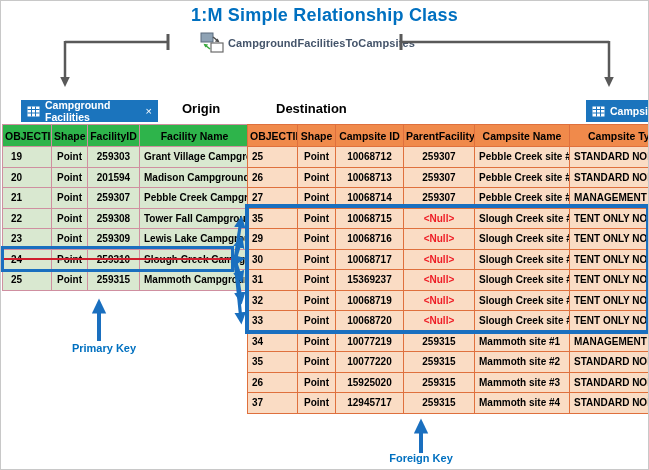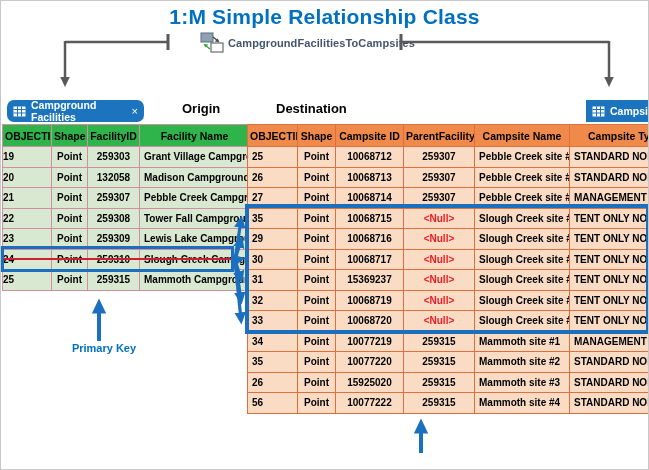--- a/index.html
+++ b/index.html
@@ -3,57 +3,57 @@
 <meta charset="utf-8">
 <style>
   html,body{margin:0;padding:0;background:#fff;}
   .canvas{
     position:relative;width:649px;height:470px;background:#fff;
     font-family:"Liberation Sans",sans-serif;overflow:hidden;
     border:1px solid #c8c8c8;box-sizing:border-box;
   }
   .title{
     position:absolute;left:0;right:0;top:4px;text-align:center;
-    font-size:21px;font-weight:bold;color:var(--title_blue,#0070c0);
+    font-size:18px;font-weight:bold;color:var(--title_blue,#0070c0);
     letter-spacing:.2px;
   }
   
   .rel-icon{position:absolute;left:199px;top:30px;width:24px;height:23px;}
   .rel-label{
     position:absolute;left:227px;top:36px;font-size:11px;font-weight:bold;
     color:var(--rel_label_color,#44546a);letter-spacing:.1px;
   }
   
   .tab{
     position:absolute;top:99px;height:22px;background:var(--tab_blue,#1b74bd);
     color:#fff;display:flex;align-items:center;gap:5px;padding:0 6px;
     font-size:10.5px;font-weight:bold;box-sizing:border-box;
   }
-  .tab-left{left:6px;width:137px;border-radius:7px;}
+  .tab-left{left:20px;width:137px;}
   .tab-right{left:565px;width:90px;margin-left:20px;}
   .tab .close{font-size:11px;font-weight:normal;margin-left:auto;cursor:pointer;}
   .grid-icon{flex:0 0 auto;display:block;}
   .side-label{
     position:absolute;top:100px;font-size:13px;font-weight:bold;color:#000;
   }
   .origin-label{left:181px;}
   .dest-label{left:252px;padding-left:23px;}
   
   table{border-collapse:collapse;table-layout:fixed;position:absolute;}
   th,td{border:1px solid;overflow:hidden;white-space:nowrap;font-weight:bold;}
   th{font-size:10.5px;color:#000;height:21px;padding:0 2px;}
   td{font-size:10px;color:#000;height:19.5px;padding:0 2px;}
   .lt{left:1px;top:123px;width:227px;}
   .lt th{background:var(--header_green,#2eb44b);border-color:var(--border_pink,#cf8fa0);}
   .lt td{background:var(--row_green,#d9e8d0);border-color:var(--border_pink,#cf8fa0);}
   .lt th:nth-child(1){width:44px;text-align:left;}
   .lt th:nth-child(2){width:31px;}
   .lt th:nth-child(3){width:47px;}
   .lt th:nth-child(4){width:105px;}
-  .lt td:nth-child(1){text-align:left;padding-left:0;}
+  .lt td:nth-child(1){text-align:left;padding-left:8px;}
   .lt td:nth-child(2),.lt td:nth-child(3){text-align:center;}
   .lt td:nth-child(4){text-align:left;padding-left:4px;}
   .rt{left:246px;top:123px;width:403px;}
   .rt th{background:var(--header_orange,#f08a4b);border-color:var(--border_orange,#df703d);}
   .rt td{background:var(--row_orange,#fadcc4);border-color:var(--border_orange,#df703d);}
   .rt th:nth-child(1){width:45px;text-align:left;}
   .rt th:nth-child(2){width:33px;}
   .rt th:nth-child(3){width:63px;}
   .rt th:nth-child(4){width:66px;}
   .rt th:nth-child(5){width:90px;}
@@ -133,21 +133,21 @@
       <tbody>
         <tr>
           <td>19</td>
           <td>Point</td>
           <td>259303</td>
           <td>Grant Village Campground</td>
         </tr>
         <tr>
           <td>20</td>
           <td>Point</td>
-          <td>132058</td>
+          <td>201594</td>
           <td>Madison Campground</td>
         </tr>
         <tr>
           <td>21</td>
           <td>Point</td>
           <td>259307</td>
           <td>Pebble Creek Campground</td>
         </tr>
         <tr>
           <td>22</td>
@@ -277,35 +277,36 @@
         </tr>
         <tr>
           <td>26</td>
           <td>Point</td>
           <td>15925020</td>
           <td>259315</td>
           <td>Mammoth site #3</td>
           <td>STANDARD NONELECTRIC</td>
         </tr>
         <tr>
-          <td>56</td>
-          <td>Point</td>
-          <td>10077222</td>
+          <td>37</td>
+          <td>Point</td>
+          <td>12945717</td>
           <td>259315</td>
           <td>Mammoth site #4</td>
           <td>STANDARD NONELECTRIC</td>
         </tr>
       </tbody>
     </table>
 
   <div class="strike-line"></div>
   <div class="hl-box hl-box-left"></div>
   <div class="hl-box hl-box-right"></div>
 
   <div class="key-label pk-label">Primary Key</div>
+  <div class="key-label fk-label">Foreign Key</div>
 
   <svg class="overlay" width="649" height="470" viewBox="0 0 649 470">
     <defs>
       <marker id="mGray" markerWidth="5" markerHeight="5" refX="2.6" refY="2" orient="auto">
         <path class="mk-gray" d="M0,0 L4.2,2 L0,4 Z"></path>
       </marker>
       <marker id="mBlue" markerWidth="4.6" markerHeight="4.6" refX="2.4" refY="1.8" orient="auto">
         <path class="mk-blue" d="M0,0 L3.8,1.8 L0,3.6 Z"></path>
       </marker>
     </defs>

